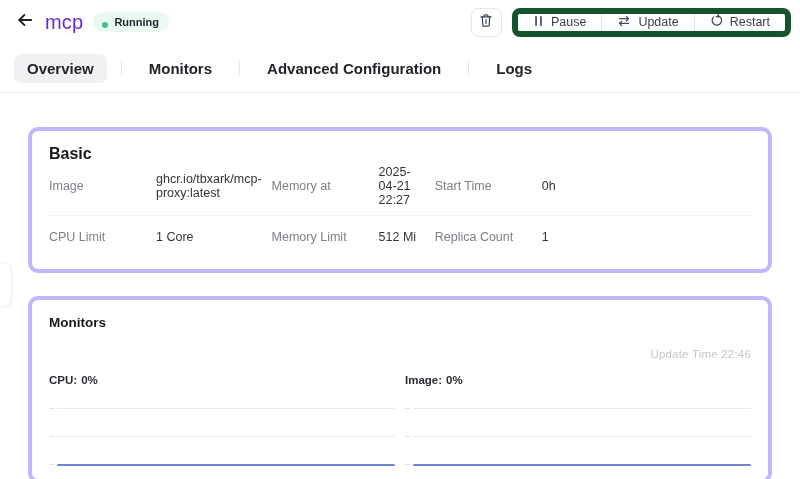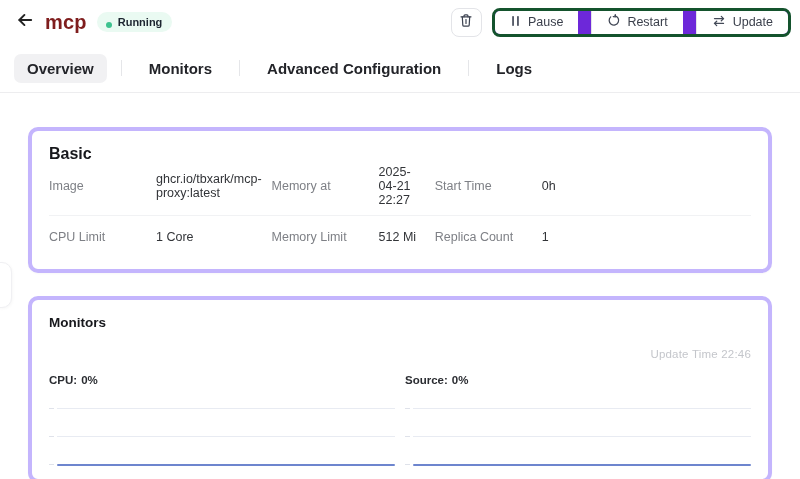--- a/index.html
+++ b/index.html
@@ -3,30 +3,30 @@
 <meta charset="utf-8">
 <style>
   * { margin:0; padding:0; box-sizing:border-box; }
   html,body { width:800px; height:479px; background:#fff; overflow:hidden; }
   body { font-family:"Liberation Sans", sans-serif; color:#1c1d21; position:relative; }
 
   
   .header { display:flex; align-items:center; height:44px; padding:0 9px 0 14px; }
   .back-btn { width:22px; height:22px; display:flex; align-items:center; justify-content:center;
               color:#222; cursor:pointer; flex:0 0 auto; }
-  .app-title { font-size:20px; font-weight:700; letter-spacing:.2px; margin-left:9px; color:#7f1d1d; }
+  .app-title { font-size:20px; font-weight:400; letter-spacing:.2px; margin-left:9px; color:#6d28d9; }
   .status-badge { display:flex; align-items:flex-end; gap:6px; margin-left:10px;
                   background:var(--status-bg,#eafaf2); border-radius:999px; padding:4px 10px 4px 9px; }
   .status-dot { width:6px; height:6px; border-radius:50%; background:var(--status-dot,#3ec28f); }
   .status-text { font-size:11px; font-weight:600; color:#1d2530; }
 
   .header-actions { margin-left:auto; display:flex; align-items:stretch; gap:10px; }
   .icon-btn { width:31px; height:29px; border:1px solid #e3e4e8; border-radius:8px; background:#fff;
               display:flex; align-items:center; justify-content:center; color:#3c4250; cursor:pointer; }
-  .btn-group { display:flex; border:3px solid #14532d; border-radius:8px; background:#6d28d9; overflow:hidden; height:29px;gap:13px; }
+  .btn-group { display:flex; border:6px solid #14532d; border-radius:8px; background:#84cc16; overflow:hidden; height:29px; }
   .group-btn { display:flex; align-items:center; gap:7px; padding:0 15px; font-size:12.5px; font-weight:500;
                color:#3a3f4b; background:#fff; border:none; cursor:pointer; }
   .group-btn + .group-btn { border-left:1px solid #e3e4e8; }
   .group-btn svg { color:#444a58; }
 
   
   .tabs { display:flex; align-items:center; height:49px; padding:0 14px; gap:14px;
           border-bottom:1px solid #ededef; }
   .tab { font-size:15px; font-weight:600; color:#232429; padding:6px 13px; border-radius:7px; cursor:pointer; white-space:nowrap; }
   .tab.active { background:#f1f1f3; }
@@ -99,38 +99,38 @@
         <span>
           <svg width="11" height="12" viewBox="0 0 11 12" fill="currentColor">
             <rect x="2.2" y="1" width="1.7" height="10" rx="0.8"></rect>
             <rect x="7.1" y="1" width="1.7" height="10" rx="0.8"></rect>
           </svg>
         </span>
         <span>Pause</span>
       </button>
       <button class="group-btn">
         <span>
-          <svg width="13" height="13" viewBox="0 0 14 14" fill="none" stroke="currentColor" stroke-width="1.4" stroke-linecap="round">
-            <path d="M8.6 1.9A5.1 5.1 0 1 1 4 3.1"></path>
-            <path d="M8.9 0.6l.4 2.6-2.6-.4" stroke-width="1.3" stroke-linejoin="round"></path>
-          </svg>
-        </span>
-        <span>Restart</span>
-      </button>
-      <button class="group-btn">
-        <span>
           <svg width="14" height="12" viewBox="0 0 14 12" fill="none" stroke="currentColor" stroke-width="1.3" stroke-linecap="round" stroke-linejoin="round">
             <path d="M2.5 3.6h9"></path>
               <path d="M9.3 1.4l2.2 2.2-2.2 2.2"></path>
             <path d="M11.5 8.4h-9"></path>
               <path d="M4.7 6.2 2.5 8.4l2.2 2.2"></path>
           </svg>
         </span>
         <span>Update</span>
       </button>
+      <button class="group-btn">
+        <span>
+          <svg width="13" height="13" viewBox="0 0 14 14" fill="none" stroke="currentColor" stroke-width="1.4" stroke-linecap="round">
+            <path d="M8.6 1.9A5.1 5.1 0 1 1 4 3.1"></path>
+            <path d="M8.9 0.6l.4 2.6-2.6-.4" stroke-width="1.3" stroke-linejoin="round"></path>
+          </svg>
+        </span>
+        <span>Restart</span>
+      </button>
     </div>
   </div>
 </div>
 
 <div class="tabs">
   <div class="tab active">Overview</div>
   <div class="tab-sep"></div>
   <div class="tab">Monitors</div>
   <div class="tab-sep"></div>
   <div class="tab">Advanced Configuration</div>
@@ -195,21 +195,21 @@
           <span class="tick g1"></span>
           <span class="tick g2"></span>
           <span class="tick g3"></span>
           <span class="gridline g1"></span>
           <span class="gridline g2"></span>
           <span class="zero-line g3"></span>
         </div>
       </div>
       <div>
         <div class="chart-label">
-          <span>Source:</span><span class="cv">0%</span>
+          <span>Image:</span><span class="cv">0%</span>
         </div>
         <div class="chart-box">
           <span class="tick g1"></span>
           <span class="tick g2"></span>
           <span class="tick g3"></span>
           <span class="gridline g1"></span>
           <span class="gridline g2"></span>
           <span class="zero-line g3"></span>
         </div>
       </div>

